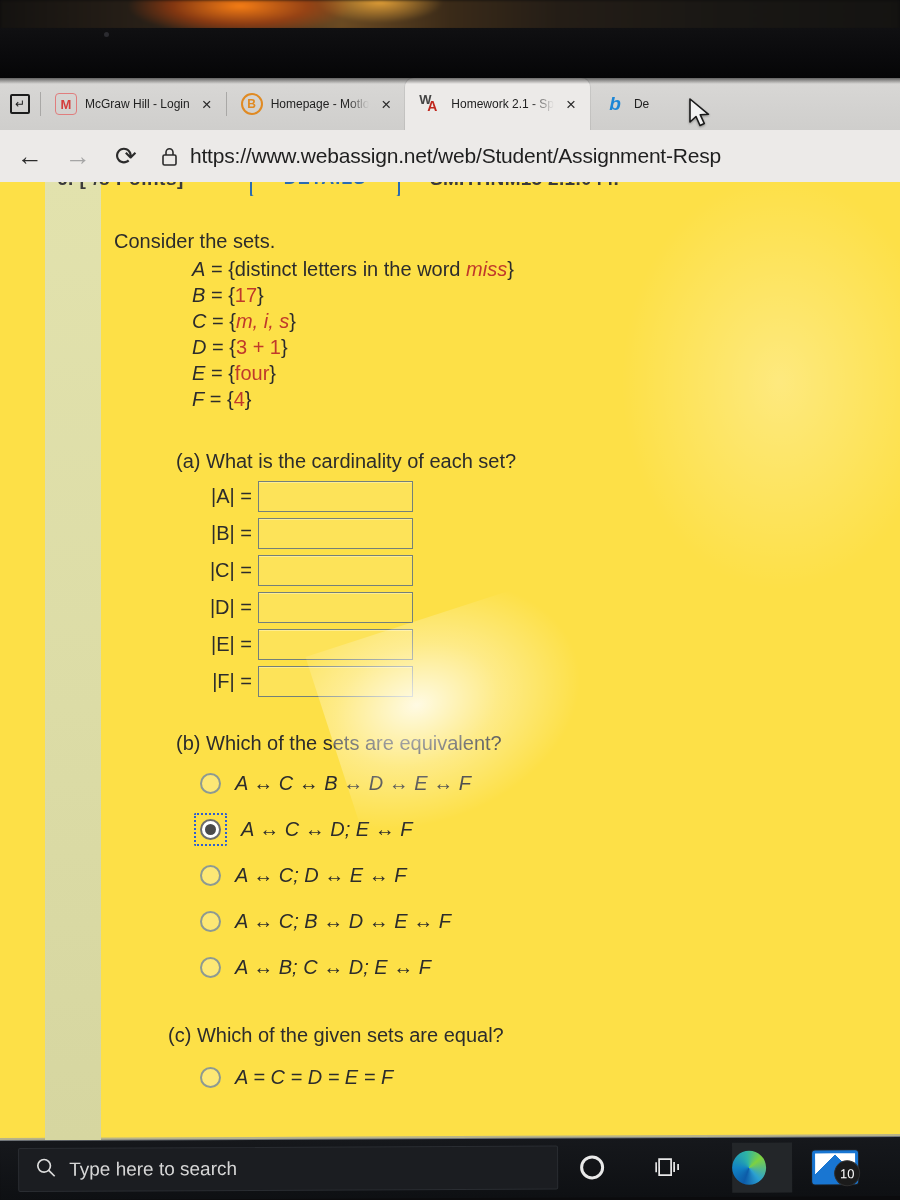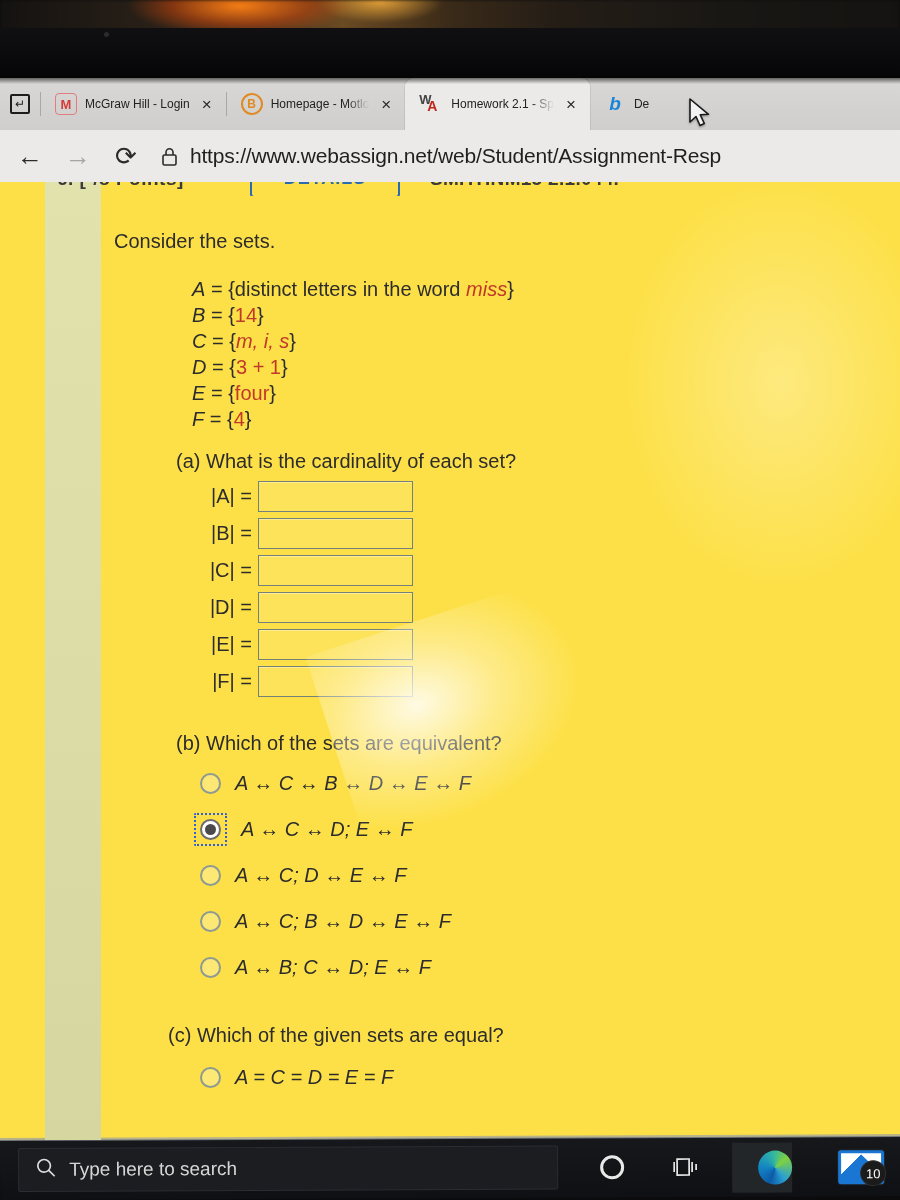--- a/index.html
+++ b/index.html
@@ -133,21 +133,21 @@
     position:absolute; left:250px; top:-6px; width:150px; height:34px;
     border:2px solid #2b6cb0; border-radius:4px; color:#2b6cb0;
     font-size:18px; font-weight:bold; text-align:center; letter-spacing:1px; padding-top:2px;
   }
   .clipped-row .cr-id { position:absolute; left:430px; top:-2px; font-size:19px; font-weight:bold; letter-spacing:0.3px;}
 
   .content { position:absolute; left:0; top:0; width:900px; height:958px; z-index:2; color:#2c2c2c; }
 
   .lead { position:absolute; left:114px; top:48px; font-size:20px; }
 
-  .setlist { position:absolute; left:192px; top:94px; font-size:20px; line-height:26px; }
+  .setlist { position:absolute; left:192px; top:74px; font-size:20px; line-height:26px; }
   .setrow { white-space: nowrap; }
   .sv { font-style: italic; }
   .red { color:#c0392b; }
   .setname { font-style: italic; }
 
   .qa { position:absolute; left:176px; top:268px; font-size:20px;text-align:center; }
   .cardrows { position:absolute; left:186px; top:296px; }
   .cardrow { display:flex; align-items:center; height:37px; }
   .cardlabel { width:72px; text-align:right; font-size:20px; padding-right:6px; }
   .cardbox {
@@ -181,21 +181,21 @@
     background: linear-gradient(180deg,#16181c 0%, #0e1013 100%);
     transform: rotate(-0.25deg); transform-origin: left top;
   }
   .tb-inner { position:absolute; left:0; top:0; width:930px; height:62px; }
   .tb-search {
     position:absolute; left:18px; top:8px; width:540px; height:44px;
     background:#1b1d21; border:1px solid #2a2d32; border-radius:2px;
     display:flex; align-items:center; gap:12px; padding-left:16px;
   }
   .tb-search-label { color:#d6d6d6; font-size:19px; }
-  .tb-ico { position:absolute; display:flex; align-items:center; justify-content:flex-end; }
+  .tb-ico { position:absolute; display:flex; align-items:center; justify-content:flex-start; }
   .tb-cortana { left:580px; top:10px; width:44px; height:40px; }
   .tb-cortana .ring { width:24px; height:24px; border:3px solid #e9e9e9; border-radius:50%; }
   .tb-taskview { left:655px; top:10px; width:44px; height:40px; color:#e9e9e9; }
   .tb-edge { left:732px; top:6px; width:60px; height:50px; background:#232629; }
   .tb-mail { left:812px; top:6px; width:72px; height:50px; }
   .edge-logo { width:34px; height:34px; border-radius:50%;
     background: conic-gradient(from 200deg, #0c5ba8 0deg, #1283c4 70deg, #2fb4a5 150deg, #7fd23f 210deg, #2ba0d2 300deg, #0c5ba8 360deg); }
   .mail-logo {
     position:relative; width:46px; height:34px; background:#1976d2; border-radius:3px;
     box-shadow: 0 0 0 1px rgba(255,255,255,0.05);
@@ -294,21 +294,21 @@
 
       <div class="setlist">
         <div class="setrow">
           <span class="setname">A</span>
           <span>=</span>
           <span>{distinct letters in the word </span><span class="red sv">miss</span><span>}</span>
         </div>
         <div class="setrow">
           <span class="setname">B</span>
           <span>=</span>
-          <span>{</span><span class="red">14</span><span>}</span>
+          <span>{</span><span class="red">17</span><span>}</span>
         </div>
         <div class="setrow">
           <span class="setname">C</span>
           <span>=</span>
           <span>{</span><span class="red sv">m, i, s</span><span>}</span>
         </div>
         <div class="setrow">
           <span class="setname">D</span>
           <span>=</span>
           <span>{</span><span class="red">3 + 1</span><span>}</span>

